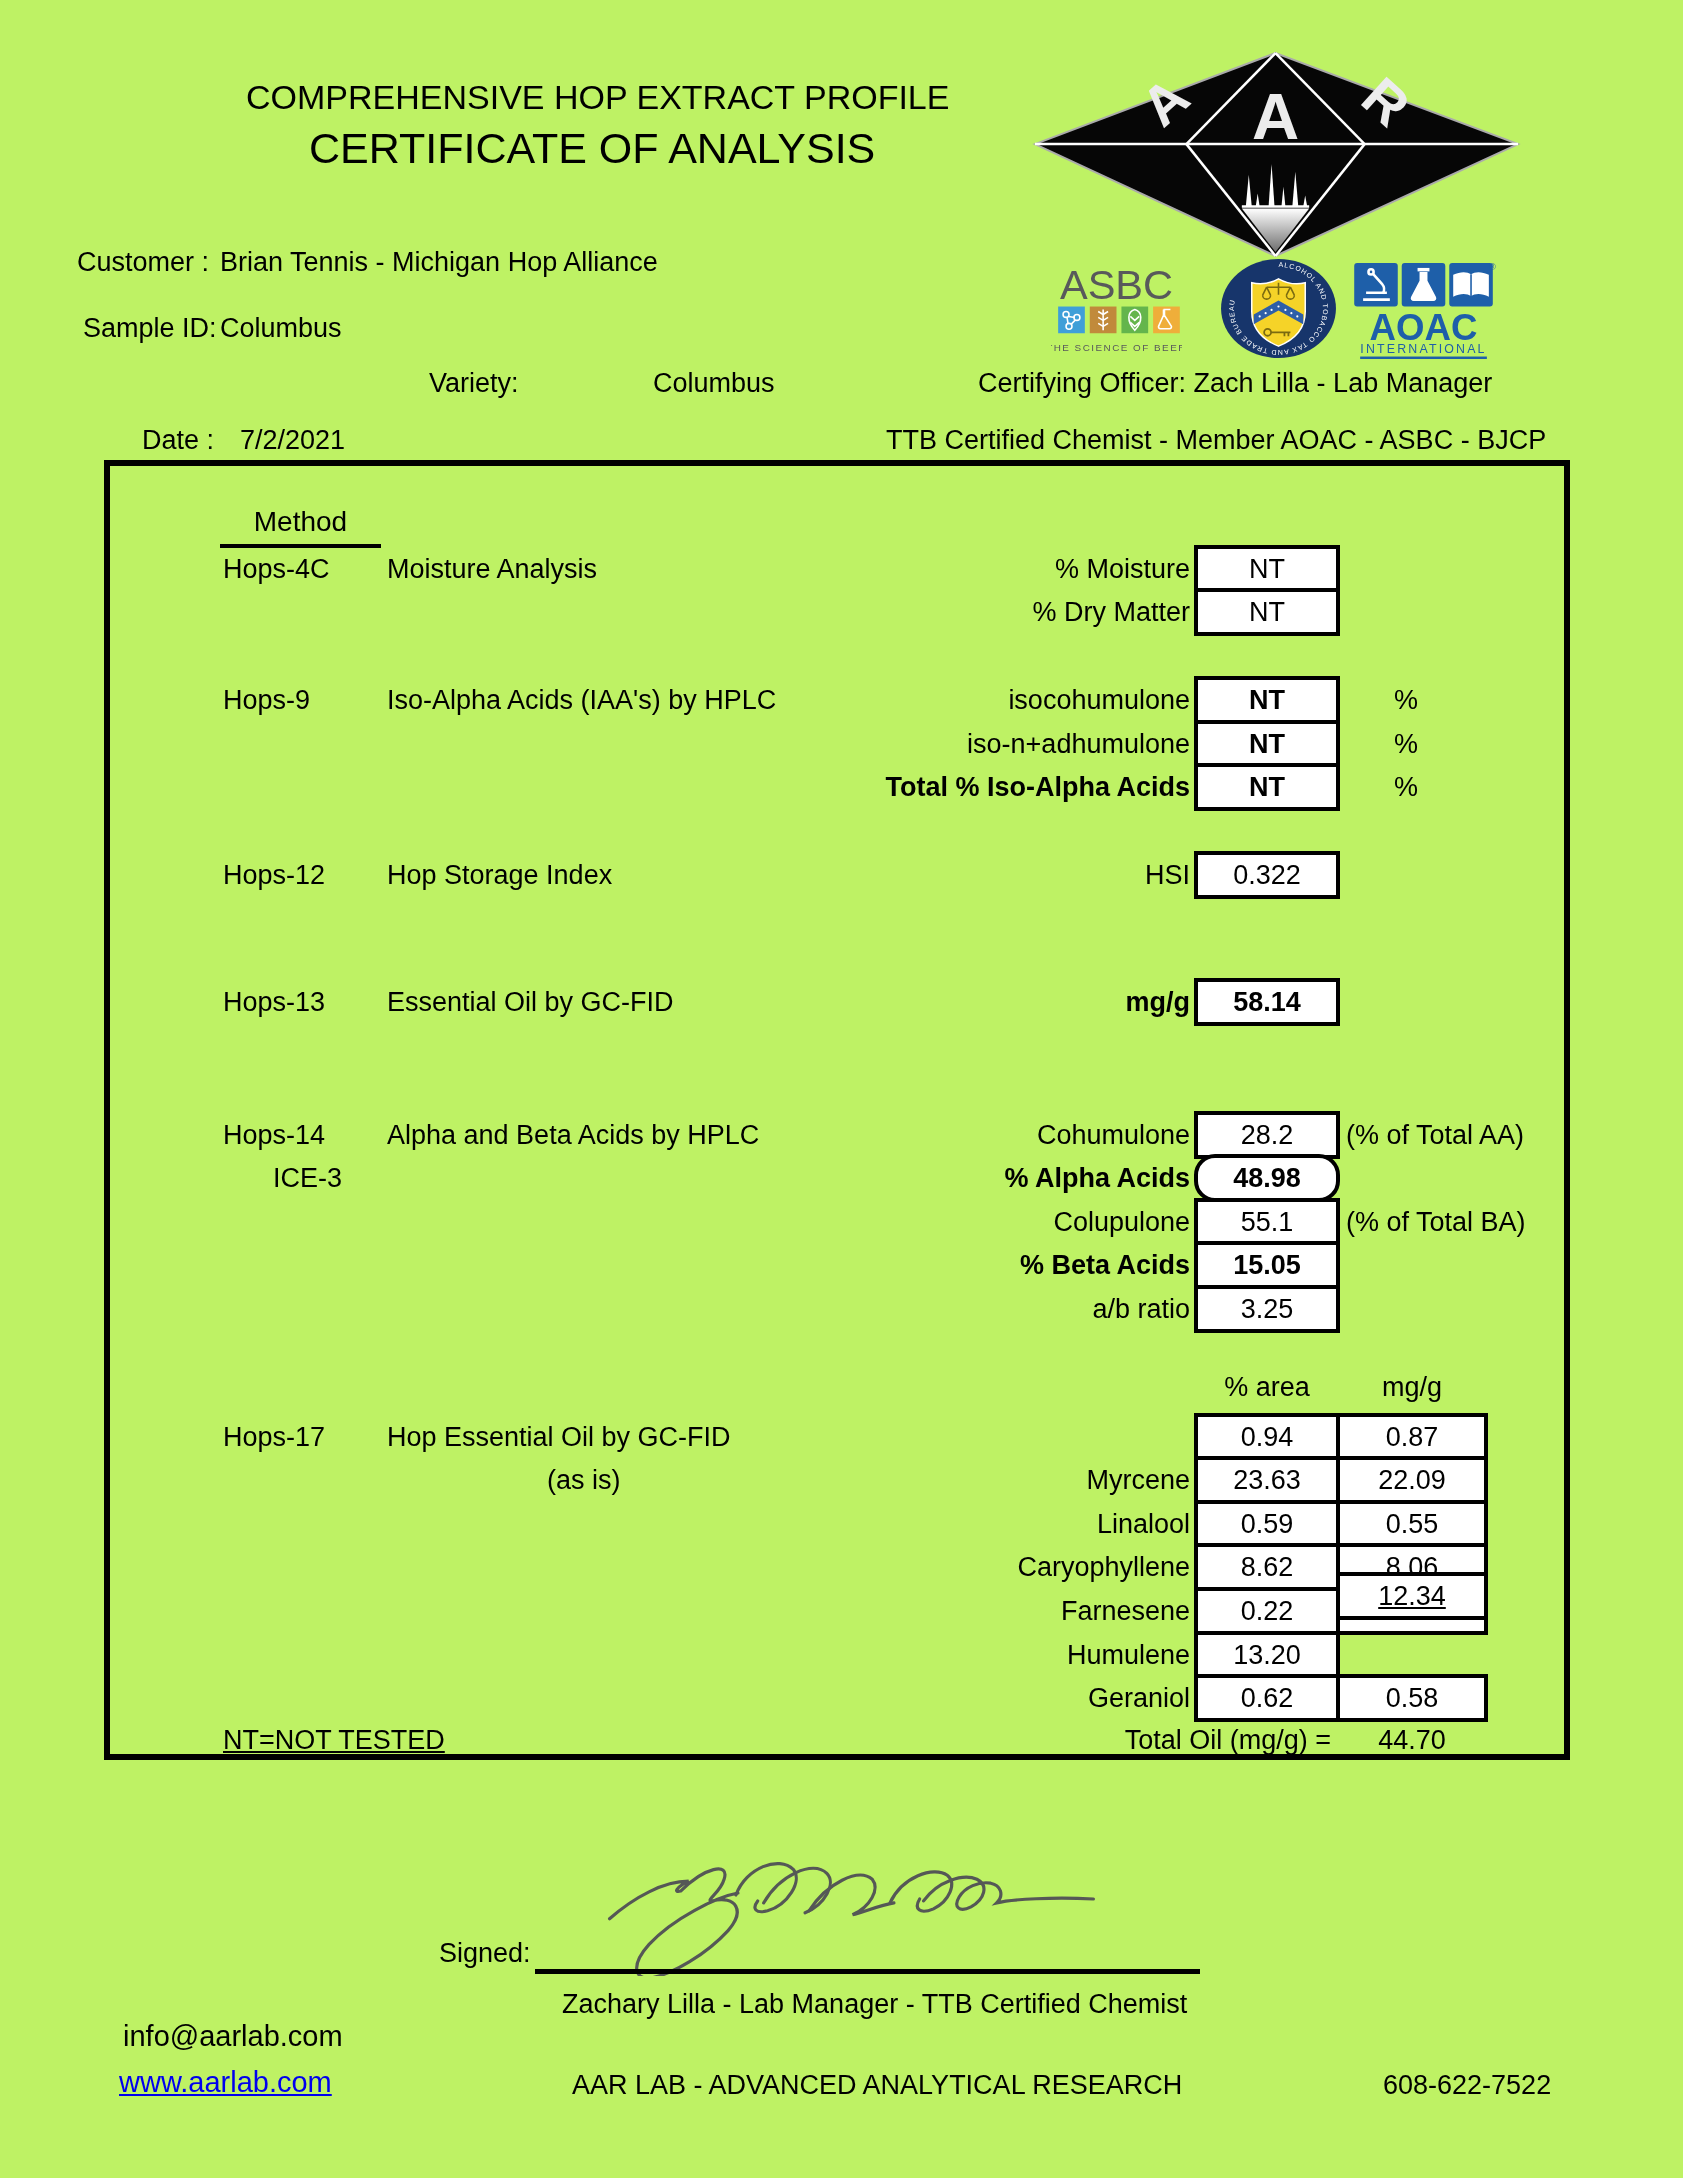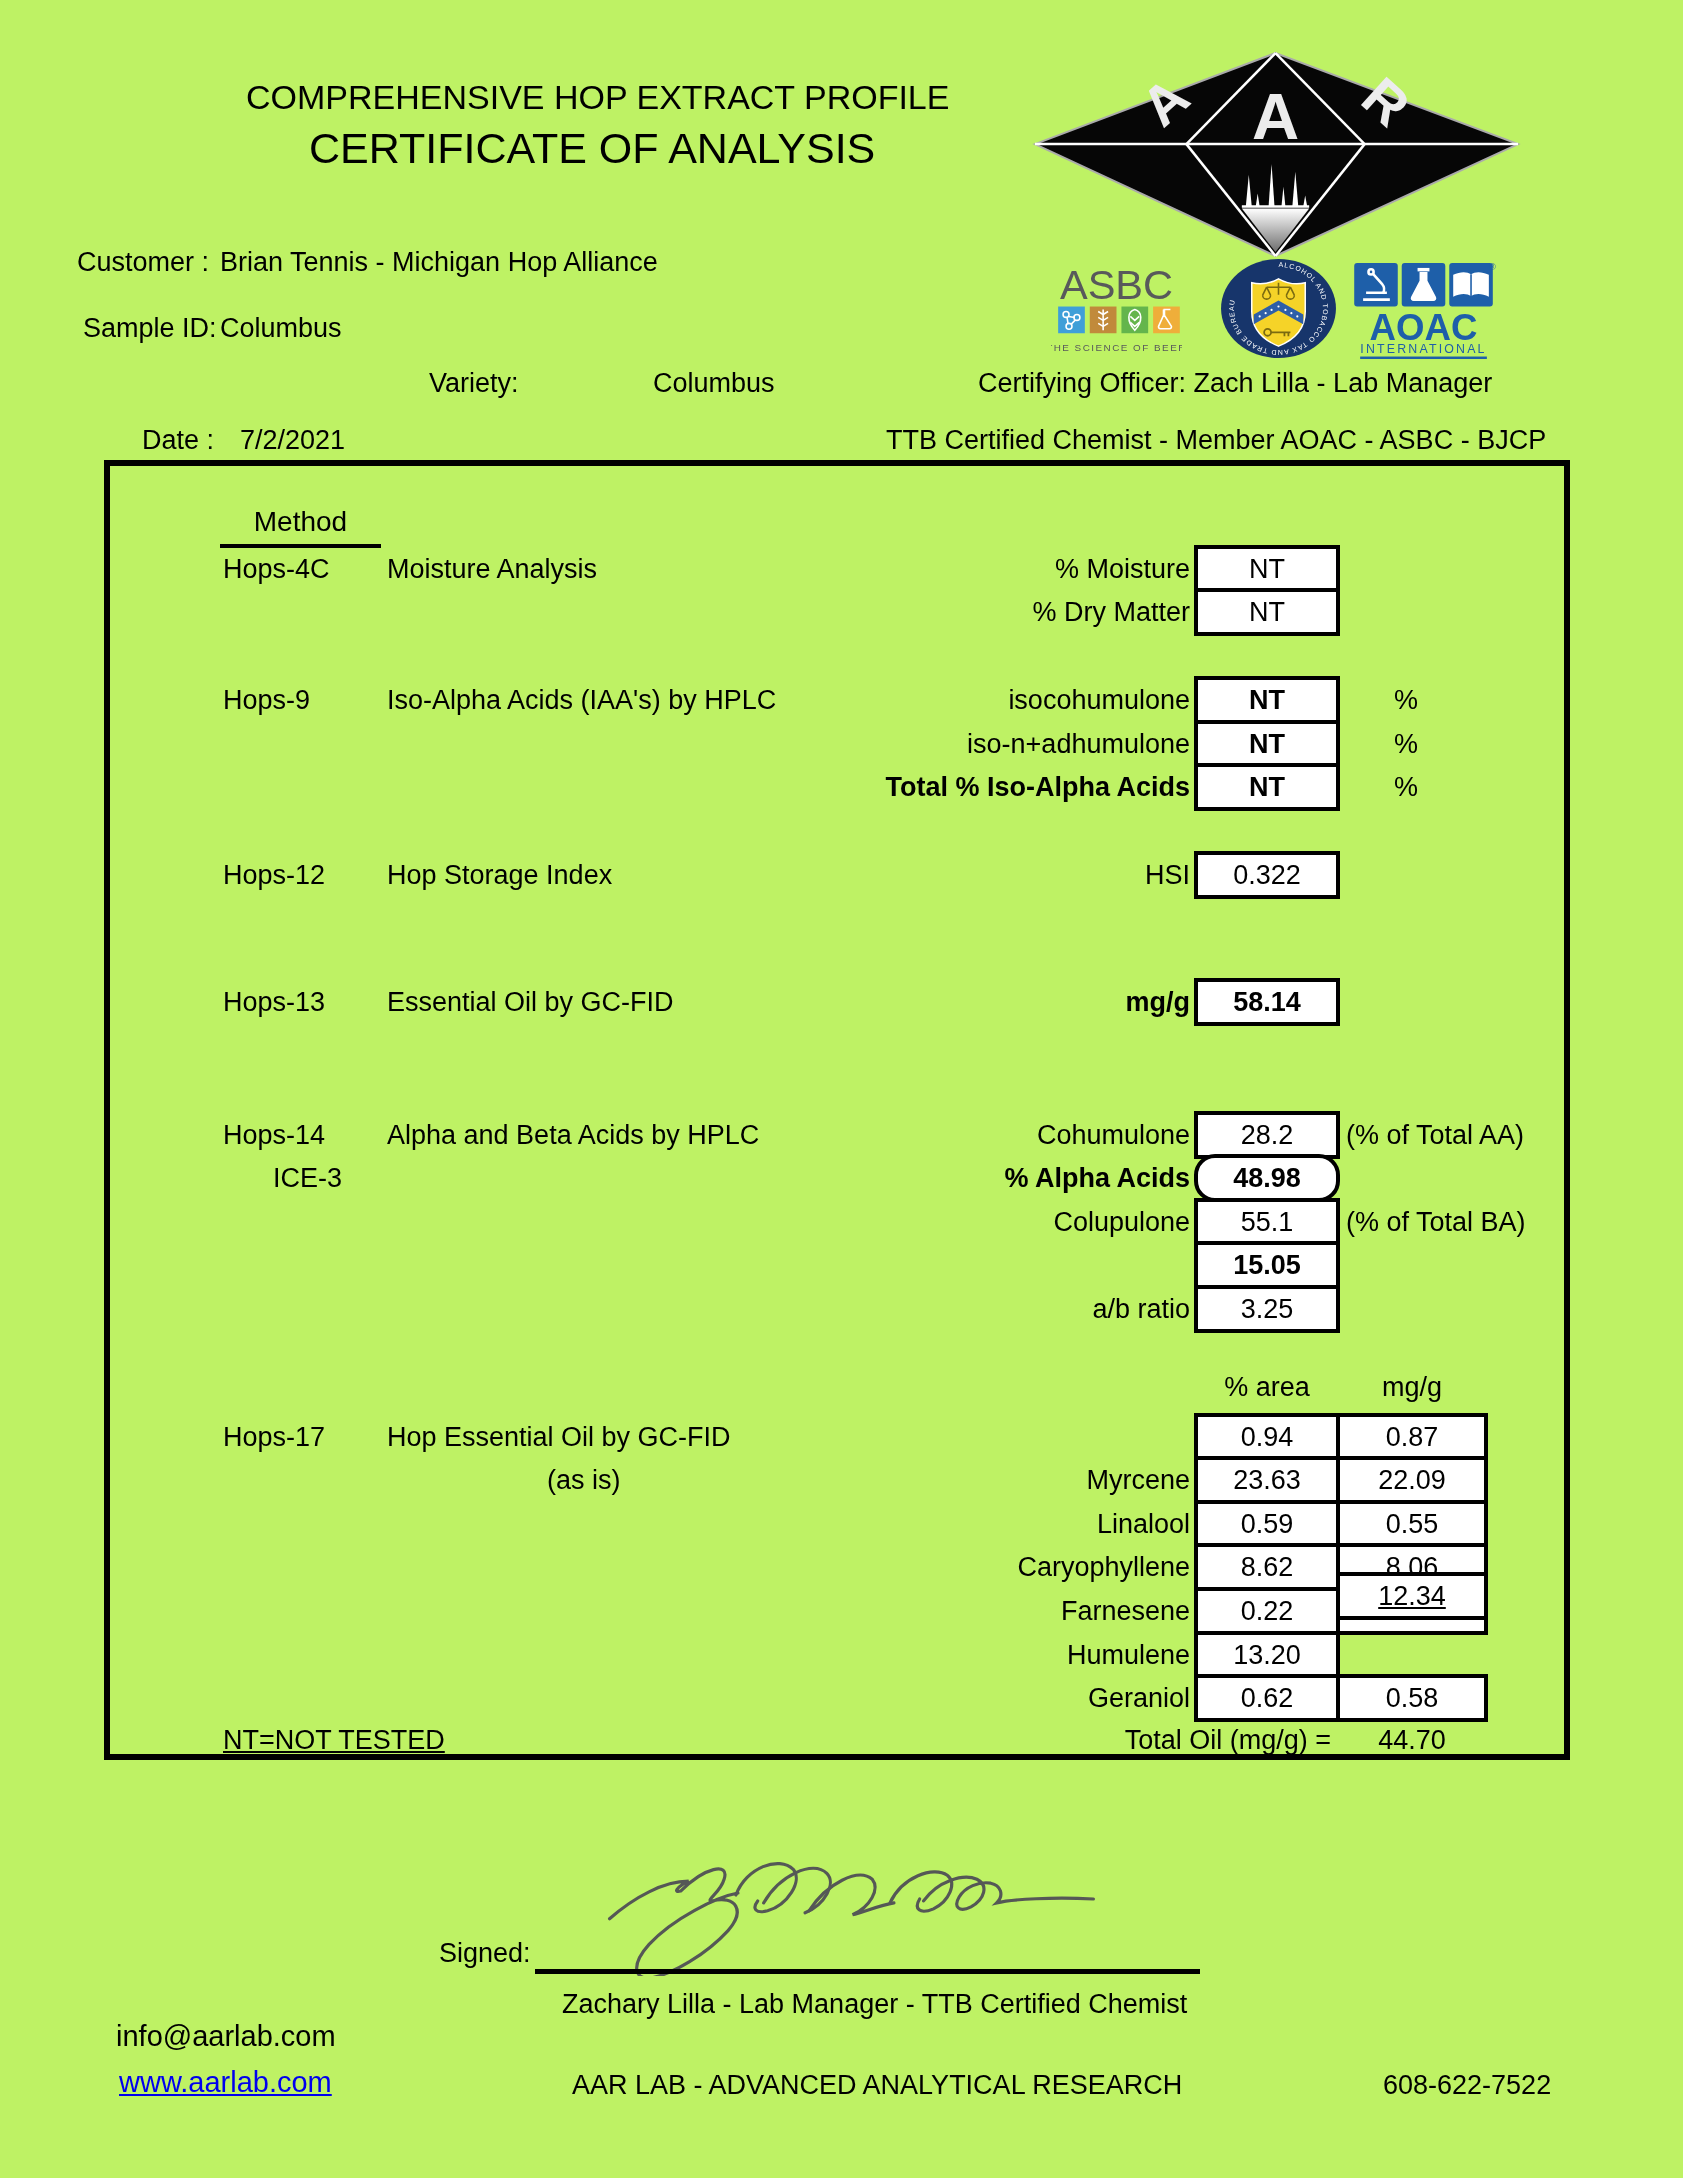--- a/index.html
+++ b/index.html
@@ -203,20 +203,21 @@
   <div class="t" style="left:273px;top:1154px;">ICE-3</div>
   <div class="t" style="left:387px;top:1111px;">Alpha and Beta Acids by HPLC</div>
   <div class="t ra" style="top:1111px;">Cohumulone</div>
   <div class="vbox" style="left:1194px;top:1111px;">28.2</div>
   <div class="t" style="left:1346px;top:1111px;">(% of Total AA)</div>
   <div class="t ra b" style="top:1154px;">% Alpha Acids</div>
   <div class="vbox b" style="left:1194px;top:1154px;border-radius:21px;">48.98</div>
   <div class="t ra" style="top:1198px;">Colupulone</div>
   <div class="vbox" style="left:1194px;top:1198px;">55.1</div>
   <div class="t" style="left:1346px;top:1198px;">(% of Total BA)</div>
+  <div class="t ra b" style="top:1241px;">% Beta Acids</div>
   <div class="vbox b" style="left:1194px;top:1241px;">15.05</div>
   <div class="t ra" style="top:1285px;">a/b ratio</div>
   <div class="vbox" style="left:1194px;top:1285px;">3.25</div>
 
   <div class="colhdr" style="left:1194px;top:1365px;width:146px;">% area</div>
   <div class="colhdr" style="left:1336px;top:1365px;width:152px;">mg/g</div>
 
   <div class="t" style="left:223px;top:1413px;">Hops-17</div>
   <div class="t" style="left:387px;top:1413px;">Hop Essential Oil by GC-FID</div>
   <div class="t" style="left:547px;top:1456px;">(as is)</div>
@@ -261,19 +262,19 @@
       <path d="M176,86 C192,58 226,42 240,56 C250,66 238,88 218,96"></path>
       <path d="M222,94 C240,66 272,50 286,62 C294,72 284,90 266,98 C280,94 296,88 308,86"></path>
       <path d="M304,86 C316,60 348,48 362,58 C372,66 364,84 348,92 C334,98 328,92 334,82"></path>
       <path d="M338,84 C352,64 378,56 392,62 C404,68 400,82 386,90 C374,96 368,90 374,80 C380,70 394,64 406,66 C416,68 420,78 412,86 C428,82 470,80 510,82"></path>
     </g>
   </svg>
 
   <div class="sigline" style="left:535px;top:1969px;width:665px;"></div>
   <div class="t" style="left:562px;top:1980px;">Zachary Lilla - Lab Manager - TTB Certified Chemist</div>
 
-  <div class="t f29" style="left:116px;top:2012px;">info@aarlab.com</div>
+  <div class="t f29" style="left:123px;top:2012px;">info@aarlab.com</div>
   <div class="t f29 link" style="left:119px;top:2058px;">www.aarlab.com</div>
   <div class="t" style="left:572px;top:2061px;">AAR LAB - ADVANCED ANALYTICAL RESEARCH</div>
   <div class="t" style="left:1383px;top:2061px;">608-622-7522</div>
 
 </div>
 
 
 </body></html>

